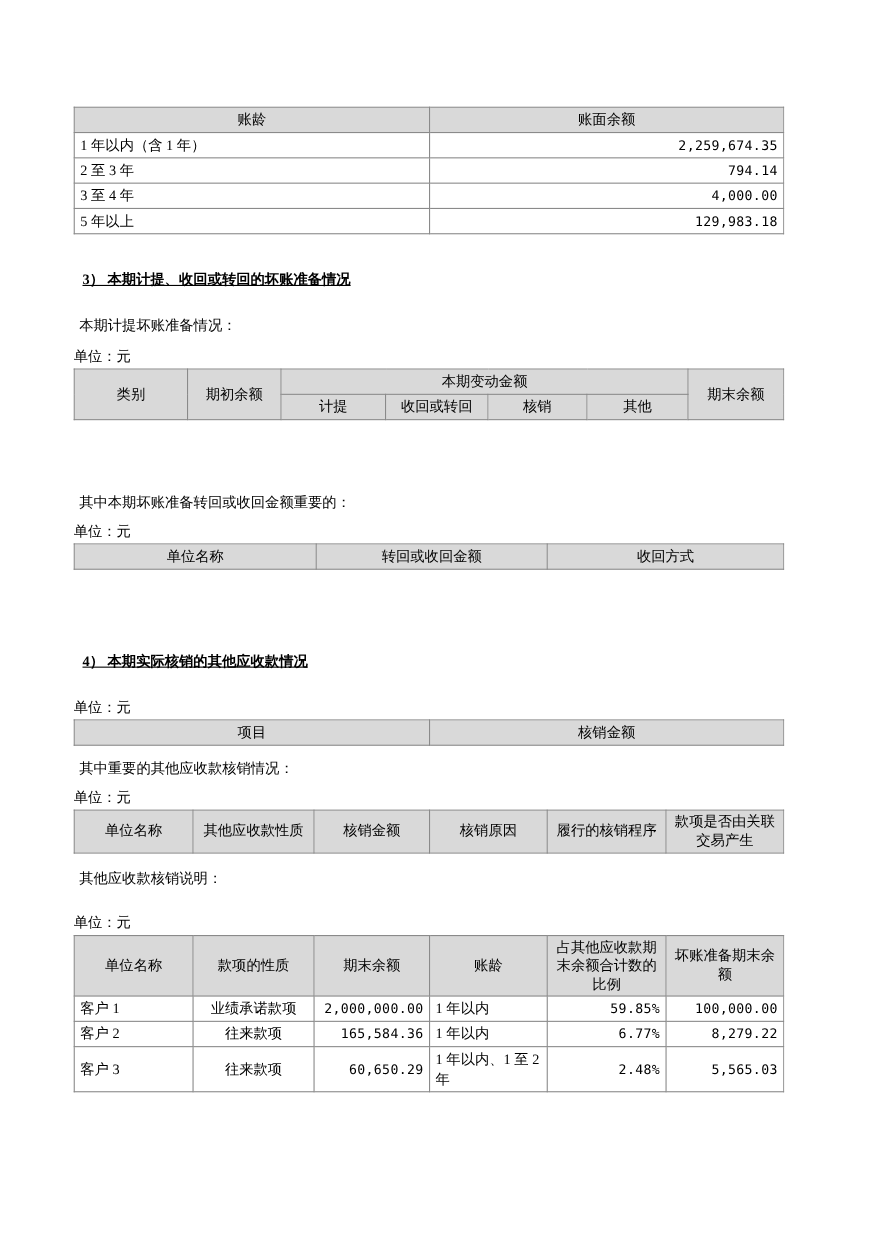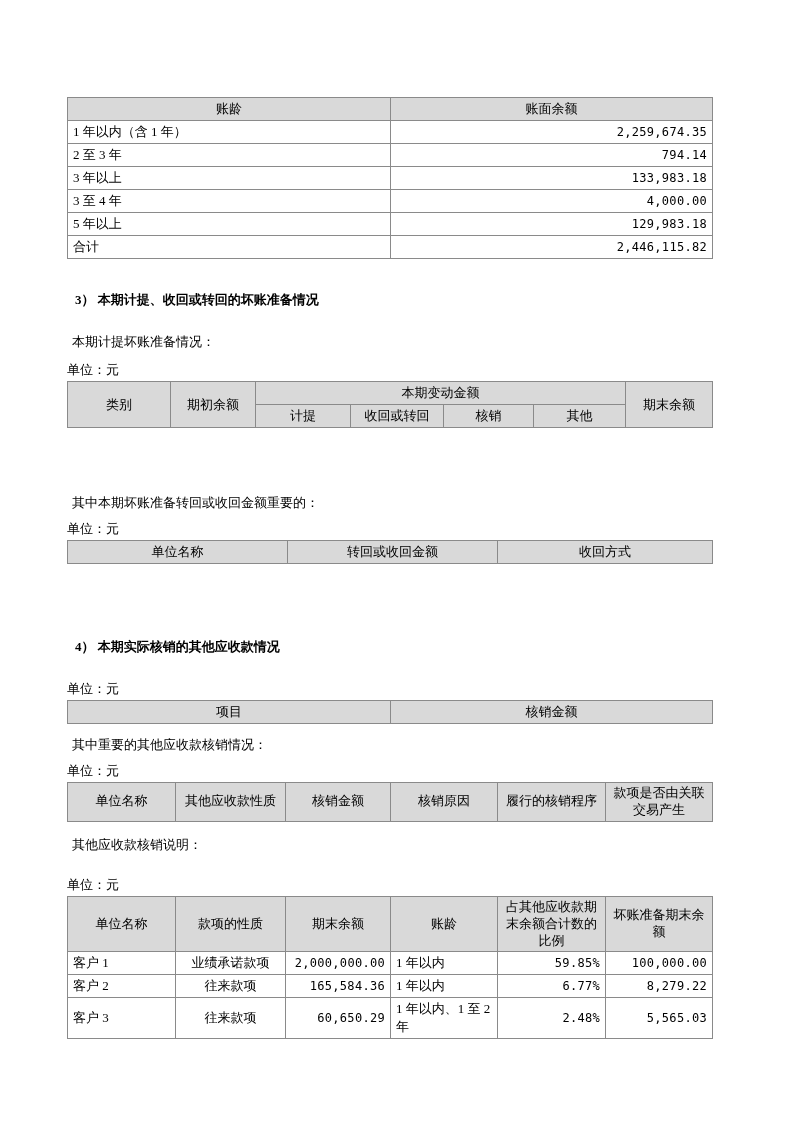--- a/index.html
+++ b/index.html
@@ -48,20 +48,21 @@
     text-align: right;
     font-family: "DejaVu Sans Mono", monospace;
     font-size: 12px;
     letter-spacing: 0.3px;
   }
   td.ctr { text-align: center; }
   .heading {
     font-weight: bold;
     margin: 0 0 0 8px;
     font-size: 13px;
+    text-decoration: underline;
   }
   .para {
     margin: 0 0 0 5px;
     font-size: 13px;
   }
   .unit-line {
     text-align: left;
     font-size: 13px;
     margin: 0;
   }
@@ -100,34 +101,26 @@
       <tbody>
         <tr>
           <td class="lbl">1 年以内（含 1 年）</td>
           <td class="num">2,259,674.35</td>
         </tr>
         <tr>
           <td class="lbl">2 至 3 年</td>
           <td class="num">794.14</td>
         </tr>
         <tr>
-          <td class="lbl">3 年以上</td>
-          <td class="num">133,983.18</td>
-        </tr>
-        <tr>
           <td class="lbl indent">3 至 4 年</td>
           <td class="num">4,000.00</td>
         </tr>
         <tr>
           <td class="lbl indent">5 年以上</td>
           <td class="num">129,983.18</td>
-        </tr>
-        <tr>
-          <td class="lbl">合计</td>
-          <td class="num">2,446,115.82</td>
         </tr>
       </tbody>
     </table>
 
     <p class="heading mt-heading3">3） 本期计提、收回或转回的坏账准备情况</p>
     <p class="para mt-intro3">本期计提坏账准备情况：</p>
     <p class="unit-line mt-unit-a">单位：元</p>
 
     <table class="tbl">
       <colgroup>

